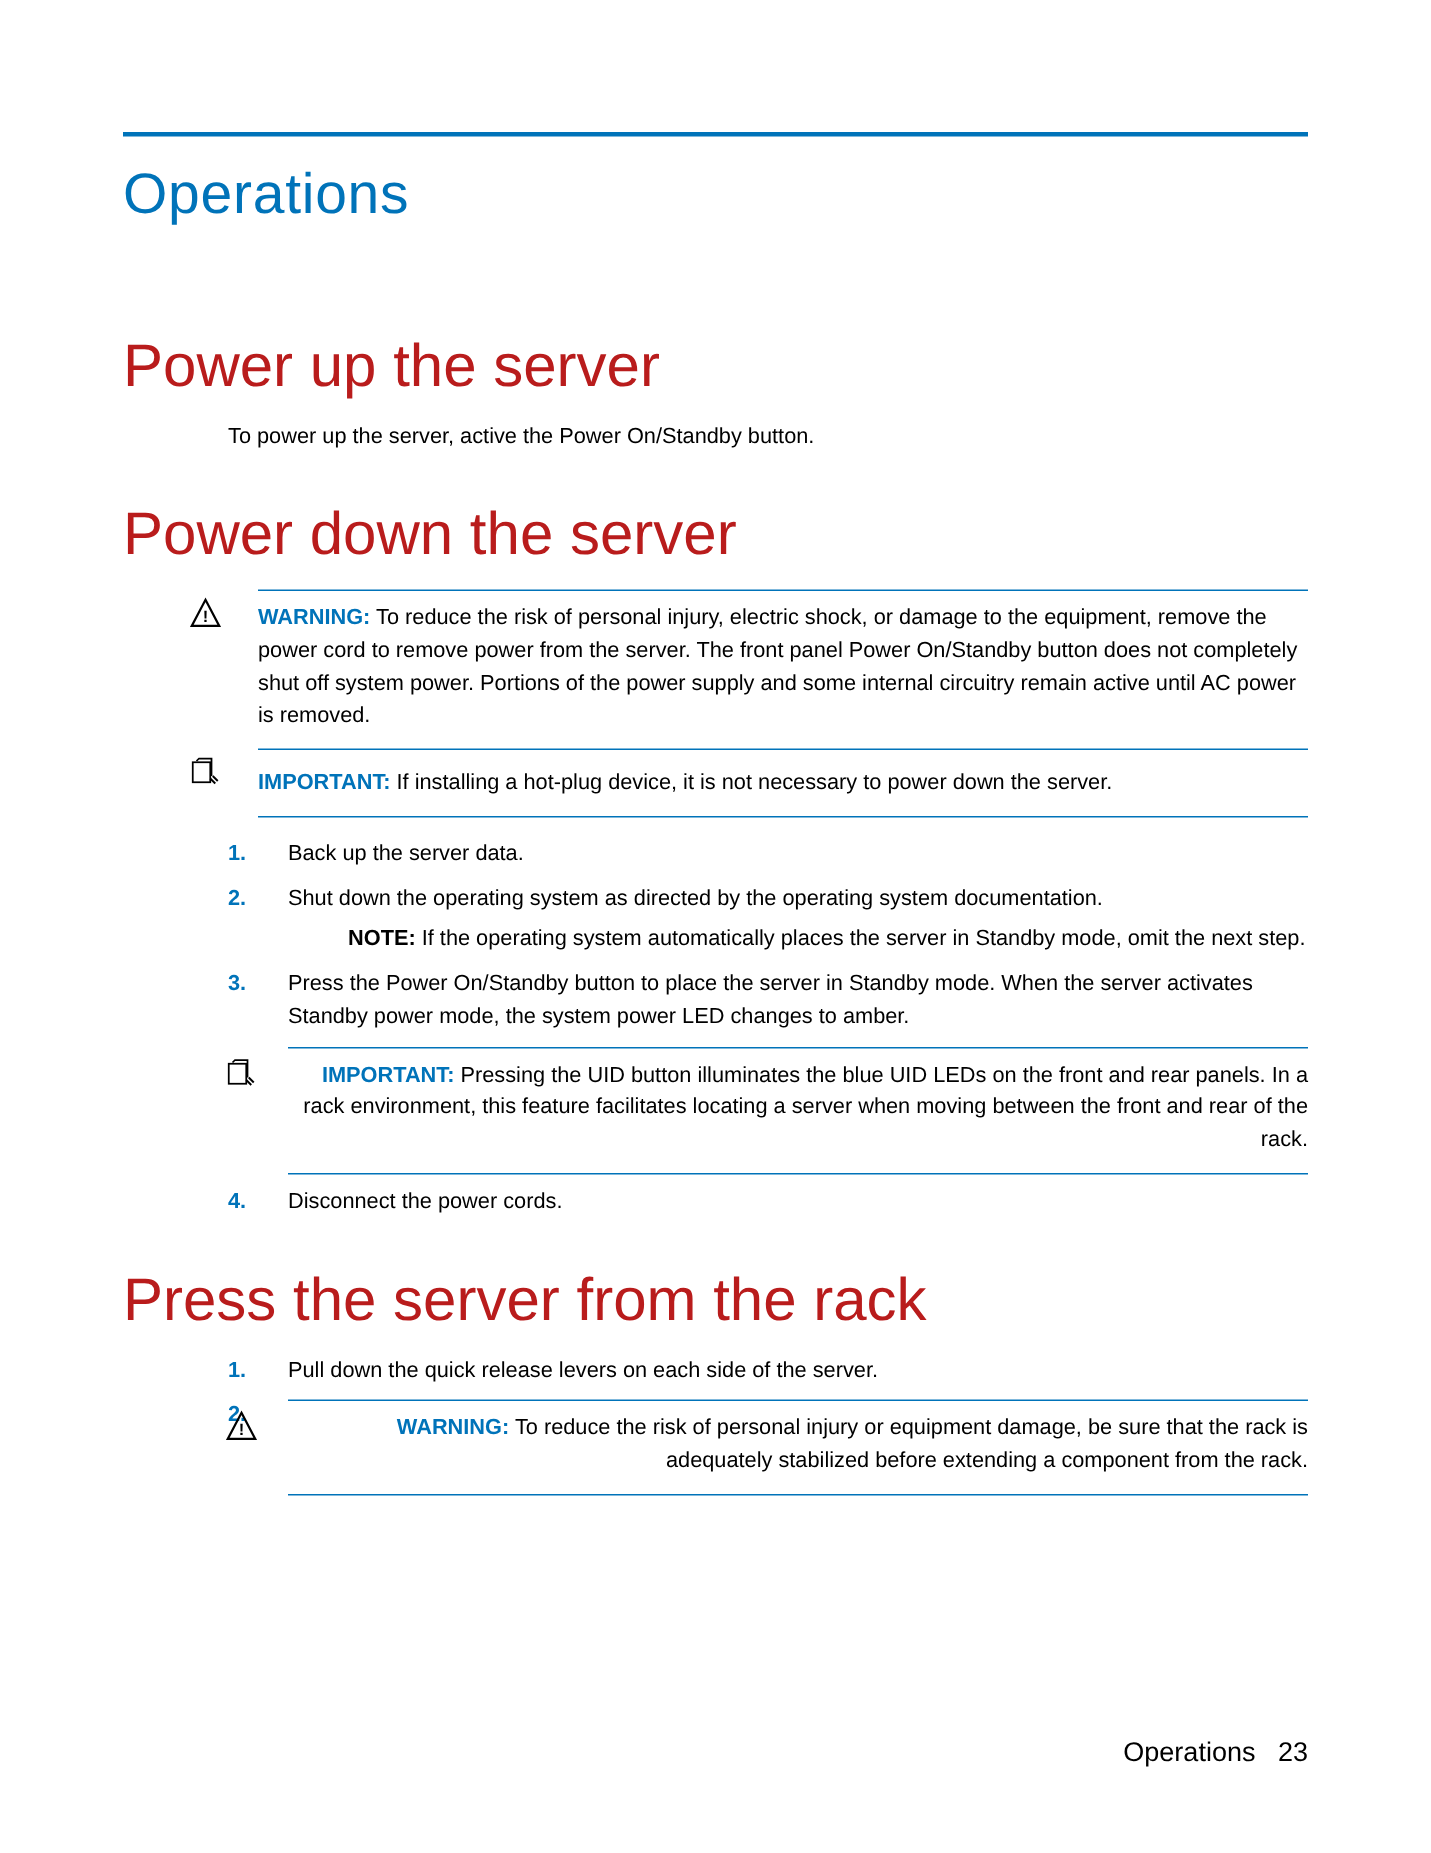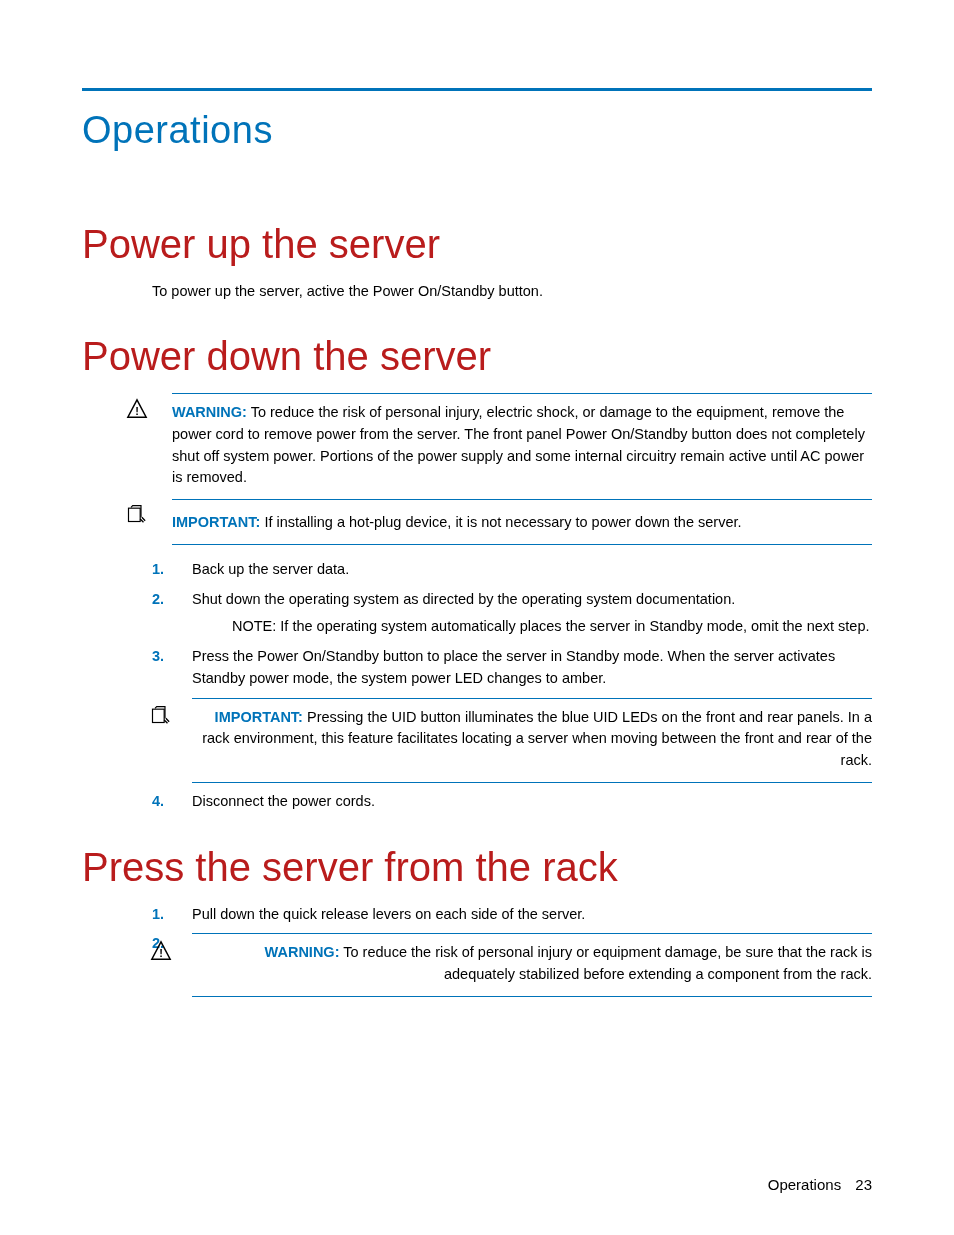--- a/index.html
+++ b/index.html
@@ -114,26 +114,26 @@
     line-height: 1.5;
     text-align: right;
   }
   .note-inset {
     margin-left: 40px;
     font-size: 14.5px;
     line-height: 1.5;
     margin-top: 6px;
     margin-bottom: 4px;
   }
-  .note-inset .label { font-weight: normal; }
+  .note-inset .label { font-weight: bold; }
   .footer {
     position: absolute;
-    bottom: 42px;
+    bottom: 56px;
     right: 82px;
-    font-size: 15px;
+    font-size: 18px;
   }
   .footer .sect { margin-right: 10px; }
   
   .tri-warn { stroke:#000; stroke-width:1.6; fill:none; }
 </style>
 </head>
 <body>
 
 <div class="page">
   <div class="top-rule"></div>

